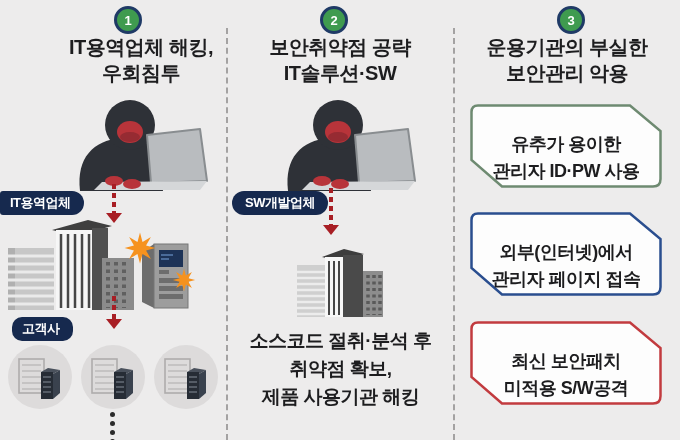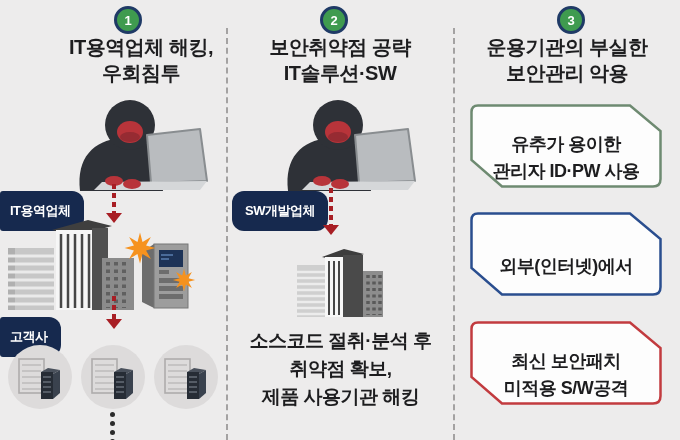--- a/index.html
+++ b/index.html
@@ -15,21 +15,21 @@
   .badge{position:absolute;width:22px;height:22px;border-radius:50%;
          background:#3f9b4f;border:3px solid #1f3a66;color:#fff;
          font-size:13px;font-weight:bold;display:flex;align-items:center;justify-content:center;}
 
   
   .title{position:absolute;width:226px;text-align:center;color:#1d1d1f;
          font-size:20px;font-weight:800;line-height:26px;letter-spacing:-0.5px;}
 
   
   .pill{position:absolute;height:24px;line-height:24px;background:#16294e;color:#fff;
-        font-size:13px;font-weight:bold;padding:8px 13px;letter-spacing:-0.5px;}
+        font-size:13px;font-weight:bold;padding:0 13px;letter-spacing:-0.5px;}
   .pill.flush{border-radius:3px 12px 12px 3px;padding-left:10px;}
   .pill.round{border-radius:12px;}
 
   
   .arrow{position:absolute;width:4px;
          background-image:repeating-linear-gradient(to bottom,#a81e24 0 5px,transparent 5px 9px);}
   .arrow .head{position:absolute;left:50%;bottom:-9px;transform:translateX(-50%);
          width:0;height:0;border-left:8px solid transparent;border-right:8px solid transparent;
          border-top:10px solid #a81e24;}
 
@@ -118,21 +118,21 @@
     <rect x="151" y="68" width="24" height="5" fill="#6d6d6d"></rect>
     <rect x="151" y="76" width="24" height="5" fill="#6d6d6d"></rect>
     <use href="#star" transform="translate(132,30) scale(1.1)"></use>
     <use href="#star" transform="translate(176,62) scale(0.8)"></use>
   </svg>
 
   <div class="arrow" style="left:112px;top:296px;height:24px;">
       <span class="head"></span>
     </div>
 
-  <div class="pill flush" style="left:0;top:317px;">고객사</div>
+  <div class="pill flush" style="left:12px;top:317px;border-radius:10px;">고객사</div>
 
   <svg class="art" style="left:6px;top:343px;" width="68" height="68" viewBox="0 0 68 68">
       <use href="#clientcircle"></use>
     </svg>
   <svg class="art" style="left:79px;top:343px;" width="68" height="68" viewBox="0 0 68 68">
       <use href="#clientcircle"></use>
     </svg>
   <svg class="art" style="left:152px;top:343px;" width="68" height="68" viewBox="0 0 68 68">
       <use href="#clientcircle"></use>
     </svg>
@@ -192,20 +192,21 @@
       <div>관리자 ID·PW 사용</div>
     </div>
   </div>
 
   <div class="sbox" style="left:470px;top:212px;border-radius:19px;">
     <svg width="192" height="84" viewBox="0 0 192 84">
       <path d="M8 1.5 H160 L190.5 27 V75 Q190.5 82.5 183 82.5 H32 L1.5 56 V8 Q1.5 1.5 8 1.5 Z" fill="#fdfdfd" stroke-width="2.5" stroke="#2a4e8f"></path>
     </svg>
     <div class="sbox-text">
       <div>외부(인터넷)에서</div>
+      <div>관리자 페이지 접속</div>
     </div>
   </div>
 
   <div class="sbox" style="left:470px;top:321px;">
     <svg width="192" height="84" viewBox="0 0 192 84">
       <path d="M8 1.5 H160 L190.5 27 V75 Q190.5 82.5 183 82.5 H32 L1.5 56 V8 Q1.5 1.5 8 1.5 Z" fill="#fdfdfd" stroke-width="2.5" stroke="#c23b3f"></path>
     </svg>
     <div class="sbox-text">
       <div>최신 보안패치</div>
       <div>미적용 S/W공격</div>

